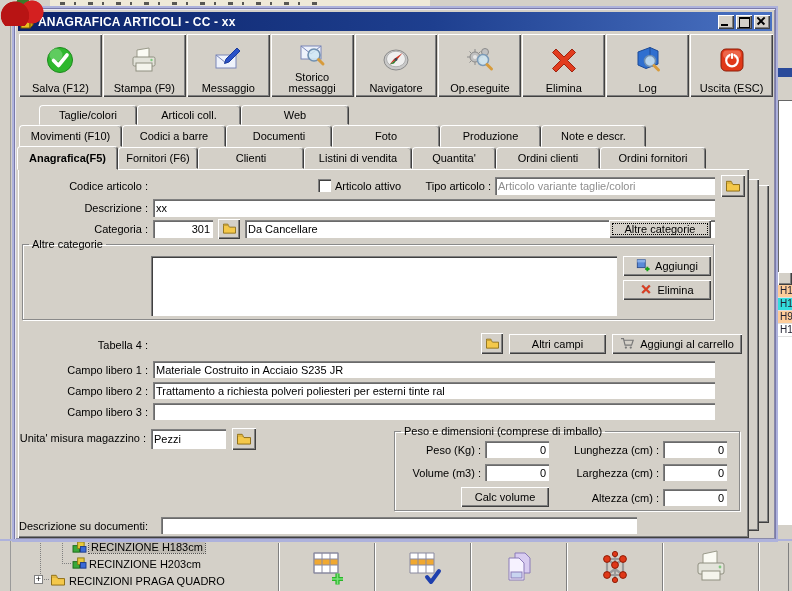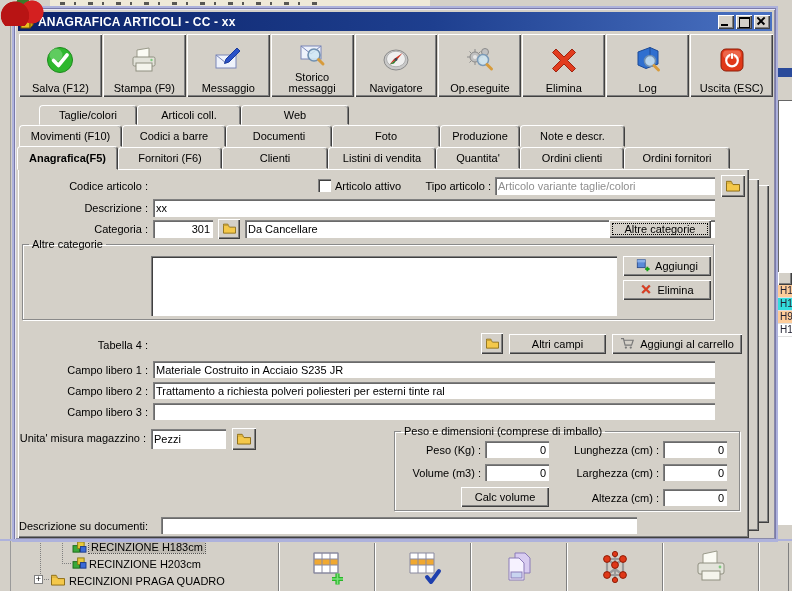--- a/index.html
+++ b/index.html
@@ -347,26 +347,26 @@
   <div class="tabrow" style="left:24px;top:96px;height:20px;">
     <div class="tab" style="width:98px;">Taglie/colori</div>
     <div class="tab" style="width:104px;">Articoli coll.</div>
     <div class="tab" style="width:108px;">Web</div>
   </div>
   <div class="tabrow" style="left:4px;top:116px;height:22px;">
     <div class="tab" style="width:103px;">Movimenti (F10)</div>
     <div class="tab" style="width:104px;">Codici a barre</div>
     <div class="tab" style="width:106px;">Documenti</div>
     <div class="tab" style="width:108px;">Foto</div>
-    <div class="tab" style="width:80px;">Produzione</div>
+    <div class="tab" style="width:101px;">Produzione</div>
     <div class="tab" style="width:105px;">Note e descr.</div>
   </div>
   <div class="tabrow" style="left:2px;top:138px;height:22px;z-index:5;">
     <div class="tab active" style="width:101px;height:24px;margin-top:-1px;">Anagrafica(F5)</div>
-    <div class="tab" style="width:104px;">Fornitori (F6)</div>
+    <div class="tab" style="width:80px;">Fornitori (F6)</div>
     <div class="tab" style="width:106px;">Clienti</div>
     <div class="tab" style="width:108px;">Listini di vendita</div>
     <div class="tab" style="width:84px;">Quantita'</div>
     <div class="tab" style="width:104px;">Ordini clienti</div>
     <div class="tab" style="width:106px;">Ordini fornitori</div>
   </div>
 
   <div class="page" style="left:3px;top:176px;width:751px;height:338px;"></div>
   <div class="page" style="left:3px;top:170px;width:741px;height:352px;"></div>
 

